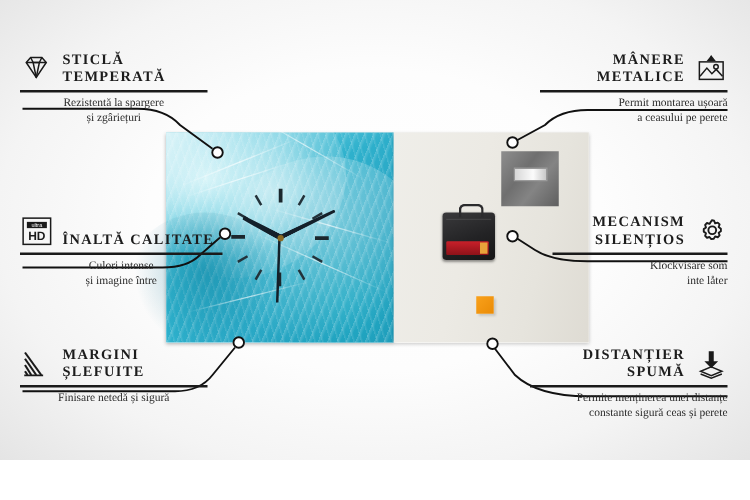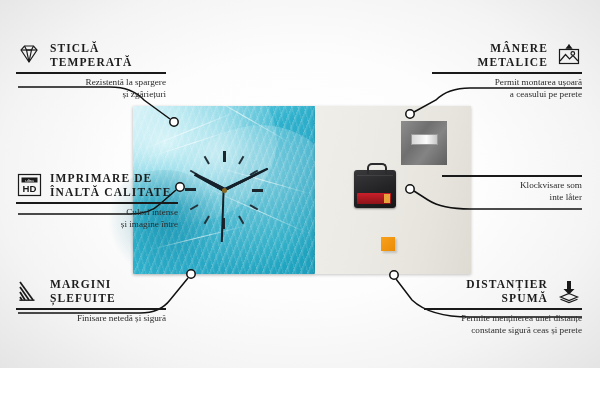--- a/index.html
+++ b/index.html
@@ -93,21 +93,21 @@
     font-size:11.5px;font-weight:700;letter-spacing:1.1px;color:#1c1c1c;
     line-height:13.5px;text-transform:uppercase;
   }
   .co-rule{height:1.6px;background:#1a1a1a;margin-top:3px;}
   .co-sub{
     font-family:"Liberation Serif", serif;
     font-size:9.2px;color:#2b2b2b;line-height:11.4px;margin-top:3.5px;
   }
   .co-left .co-title{justify-content:flex-start;}
   .co-left .co-title .txt{text-align:left;}
-  .co-left .co-sub{text-align:right;}
+  .co-left .co-sub{text-align:center;}
   .co-right .co-title{justify-content:flex-end;}
   .co-right .co-title .txt{text-align:right;}
   .co-right .co-sub{text-align:right;}
   .ico{width:26px;height:26px;flex:0 0 26px;display:flex;align-items:flex-start;justify-content:center;color:#1a1a1a;}
   .ico svg{display:block;}
 
   svg.leader{position:absolute;left:0;top:0;width:600px;height:400px;overflow:visible;pointer-events:none;}
   svg.leader path{fill:none;stroke:#111;stroke-width:1.5;}
   svg.leader circle{fill:#ffffff;stroke:#111;stroke-width:1.5;}
 </style>
@@ -236,21 +236,21 @@
     <div class="co-title">
       <span class="ico">
         <svg width="25" height="24" viewBox="0 0 25 24">
           <rect x="1.5" y="1.5" width="22" height="21" fill="none" stroke="#1a1a1a" stroke-width="1.2"></rect>
           <rect x="4.5" y="4.5" width="16" height="5" fill="#1a1a1a"></rect>
           <text x="12.5" y="8.9" font-family="Liberation Sans, sans-serif" font-size="4.4" fill="#ffffff" text-anchor="middle">ultra</text>
           <text x="12.5" y="19.4" font-family="Liberation Sans, sans-serif" font-size="9.6" font-weight="bold" fill="#1a1a1a" text-anchor="middle">HD</text>
         </svg>
       </span>
       <span class="txt">
-        <span>IMPRIMARE DE</span><br>
+        <br>
         <span>ÎNALTĂ CALITATE</span>
       </span>
     </div>
     <div class="co-rule" style="width:162px"></div>
     <div class="co-sub">
       <span>Culori intense</span><br>
       <span>și imagine între</span>
     </div>
   </div>
 
@@ -297,20 +297,36 @@
       </span>
     </div>
     <div class="co-rule" style="width:150px"></div>
     <div class="co-sub">
       <span>Permit montarea ușoară</span><br>
       <span>a ceasului pe perete</span>
     </div>
   </div>
 
   <div class="callout co-right" style="left:442px;top:172px;width:140px;">
+    <div class="co-title">
+      <span class="txt">
+        <span>MECANISM</span><br>
+        <span>SILENȚIOS</span>
+      </span>
+      <span class="ico">
+        <svg width="25" height="25" viewBox="0 0 25 25">
+            <g fill="none" stroke="#1a1a1a" stroke-width="1.5">
+          <path d="M12.5 3.2 L14.3 3.6 L15.1 5.7 L17.2 5.1 L18.7 6.6 L17.9 8.6 L19.7 10 L19.7 12 L17.9 13.2
+                   L18.7 15.3 L17.2 16.8 L15.1 16.1 L14 18 L12 18.3 L10.6 16.6 L8.6 17.2 L7.1 15.7 L7.8 13.6
+                   L6 12.3 L6 10.3 L7.8 9 L7.1 6.9 L8.6 5.4 L10.6 6.1 Z" stroke-linejoin="round"></path>
+          <circle cx="12.8" cy="11.2" r="3.1"></circle>
+        </g>
+          </svg>
+      </span>
+    </div>
     <div class="co-rule" style="width:140px"></div>
     <div class="co-sub">
       <span>Klockvisare som</span><br>
       <span>inte låter</span>
     </div>
   </div>
 
   <div class="callout co-right" style="left:424px;top:278px;width:158px;">
     <div class="co-title">
       <span class="txt">

